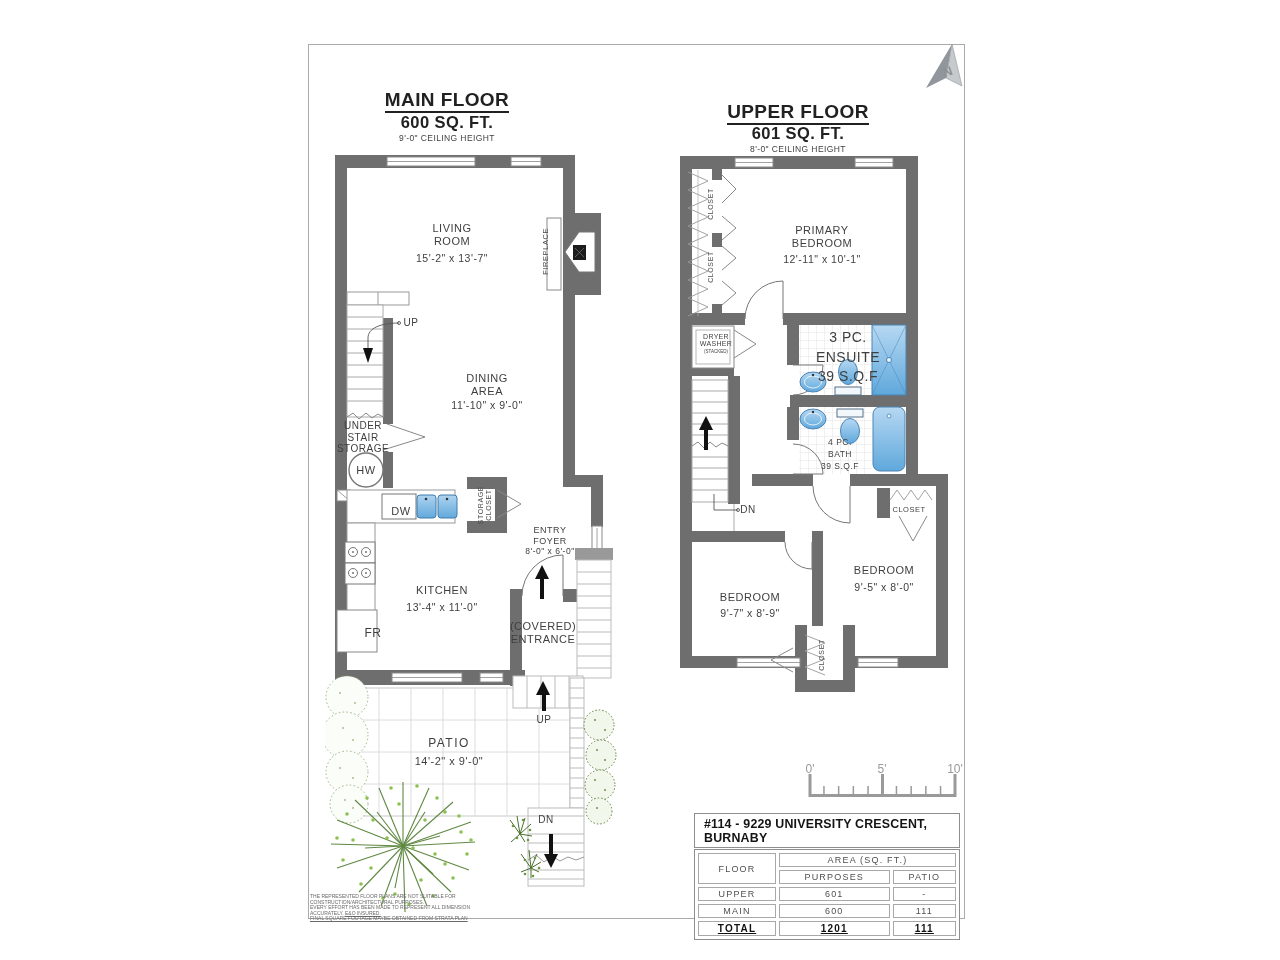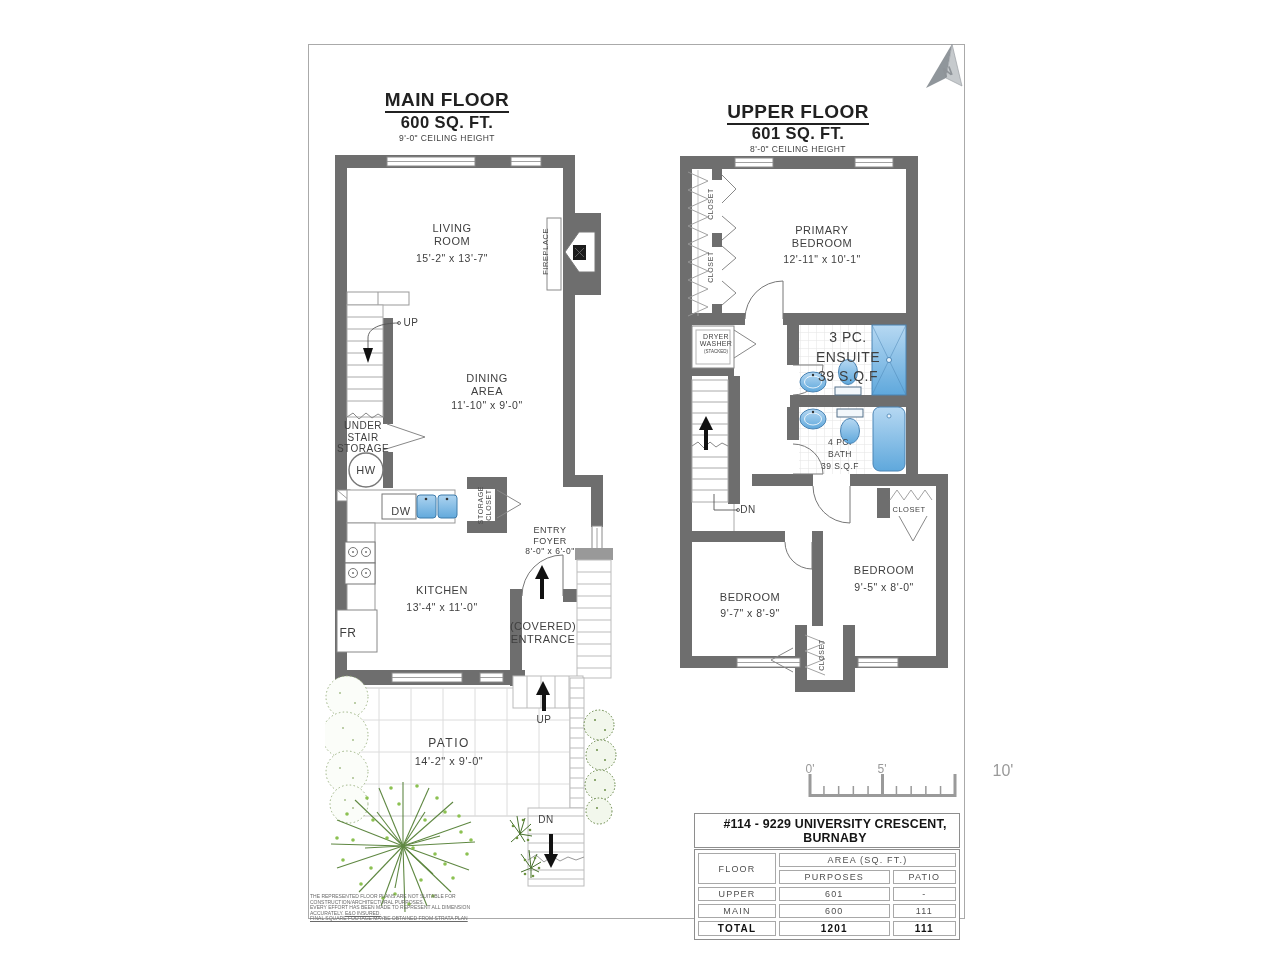--- a/index.html
+++ b/index.html
@@ -11,28 +11,28 @@
   .vlbl{position:absolute;white-space:pre-line;text-align:center;color:#4a4a4a;
         transform:rotate(-90deg);transform-origin:center;letter-spacing:.6px;line-height:1.15;}
   .ftitle{font-weight:bold;font-size:19px;letter-spacing:.4px;color:#212121;}
   .ftitle span{border-bottom:2px solid #212121;padding-bottom:1px;}
   .farea{font-weight:bold;font-size:16.5px;color:#212121;letter-spacing:.4px;}
   .fceil{font-size:8.5px;color:#3f3f3f;letter-spacing:.4px;}
   .pageborder{position:absolute;left:308px;top:44px;width:655px;height:873px;
               border:1.5px solid #aaaaaa;}
   
   #areaTable{position:absolute;left:694px;top:813px;width:266px;background:#fff;}
-  #areaTable .addr{border:1px solid #8e8e8e;text-align:center;font-weight:bold;
-       font-size:12.4px;color:#141414;padding:3px 0 2px 16px;letter-spacing:.2px;}
+  #areaTable .addr{border:1px solid #8e8e8e;text-align:left;font-weight:bold;
+       font-size:12.4px;color:#141414;padding:3px 0 2px 9px;letter-spacing:.2px;}
   #areaTable table{width:100%;border:1px solid #8e8e8e;border-spacing:3px;margin-top:1px;
        border-collapse:separate;}
   #areaTable td{border:1px solid #a8a8a8;text-align:center;font-size:9px;color:#4f4f4f;
        letter-spacing:1.2px;padding:1px 2px;}
   #areaTable td.floorcol{width:72px;}
-  #areaTable tr.total td{font-weight:bold;color:#111;font-size:10px;}
+  #areaTable tr.total td{font-weight:bold;color:#111;font-size:10px;text-decoration:underline;}
   .scale-lbl{position:absolute;color:#9a9a9a;text-align:center;}
   .finep{position:absolute;left:310px;top:894px;width:175px;font-size:5px;line-height:1.12;
          color:#6a6a6a;letter-spacing:0;}
   .finep .ul{text-decoration:underline;}
 </style>
 </head>
 <body>
 
 <div id="canvas">
 
@@ -503,21 +503,21 @@
       <rect x="57.6" y="28" width="1.5" height="11"></rect>
         <rect x="72.3" y="28" width="1.5" height="11"></rect>
       <rect x="100.7" y="28" width="1.5" height="11"></rect>
         <rect x="115.4" y="28" width="1.5" height="11"></rect>
       <rect x="130.1" y="28" width="1.5" height="11"></rect>
         <rect x="144.8" y="28" width="1.5" height="11"></rect>
     </g>
   </svg>
   <div class="scale-lbl" style="left:800px;top:762px;width:20px;font-size:12px">0'</div>
   <div class="scale-lbl" style="left:872px;top:762px;width:20px;font-size:12px">5'</div>
-  <div class="scale-lbl" style="left:989px;top:762px;width:28px;font-size:16px">10'</div>
+  <div class="scale-lbl" style="left:941px;top:762px;width:28px;font-size:12px">10'</div>
   <div class="scale-lbl" style="left:842px;top:828px;width:80px;font-size:12px;letter-spacing:3px">SCALE</div>
 
   <div class="lbl ftitle" style="left:367px;top:88px;width:160px"><span>MAIN FLOOR</span></div>
   <div class="lbl farea" style="left:367px;top:112px;width:160px">600 SQ. FT.</div>
   <div class="lbl fceil" style="left:367px;top:133px;width:160px">9'-0" CEILING HEIGHT</div>
 
   <div class="lbl" style="left:392px;top:222px;width:120px;font-size:11px">LIVING
 ROOM</div>
   <div class="lbl" style="left:392px;top:252px;width:120px;font-size:10.5px">15'-2" x 13'-7"</div>
 
@@ -539,21 +539,21 @@
   <div class="vlbl" style="left:461px;top:497px;width:48px;font-size:7px">STORAGE
 CLOSET</div>
 
   <div class="lbl" style="left:520px;top:525px;width:60px;font-size:9px">ENTRY
 FOYER</div>
   <div class="lbl" style="left:510px;top:546px;width:80px;font-size:8.5px">8'-0" x 6'-0"</div>
 
   <div class="lbl" style="left:382px;top:584px;width:120px;font-size:11px">KITCHEN</div>
   <div class="lbl" style="left:382px;top:601px;width:120px;font-size:10.5px">13'-4" x 11'-0"</div>
 
-  <div class="lbl" style="left:333px;top:626px;width:30px;font-size:12px">FR</div>
+  <div class="lbl" style="left:358px;top:626px;width:30px;font-size:12px">FR</div>
 
   <div class="lbl" style="left:503px;top:620px;width:80px;font-size:11px">(COVERED)
 ENTRANCE</div>
 
   <div class="lbl" style="left:389px;top:736px;width:120px;font-size:12px;letter-spacing:1.5px">PATIO</div>
   <div class="lbl" style="left:389px;top:755px;width:120px;font-size:11px">14'-2" x 9'-0"</div>
   <div class="lbl" style="left:529px;top:714px;width:30px;font-size:10px">UP</div>
   <div class="lbl" style="left:531px;top:814px;width:30px;font-size:10px">DN</div>
 
   <div class="lbl ftitle" style="left:718px;top:100px;width:160px"><span>UPPER FLOOR</span></div>

